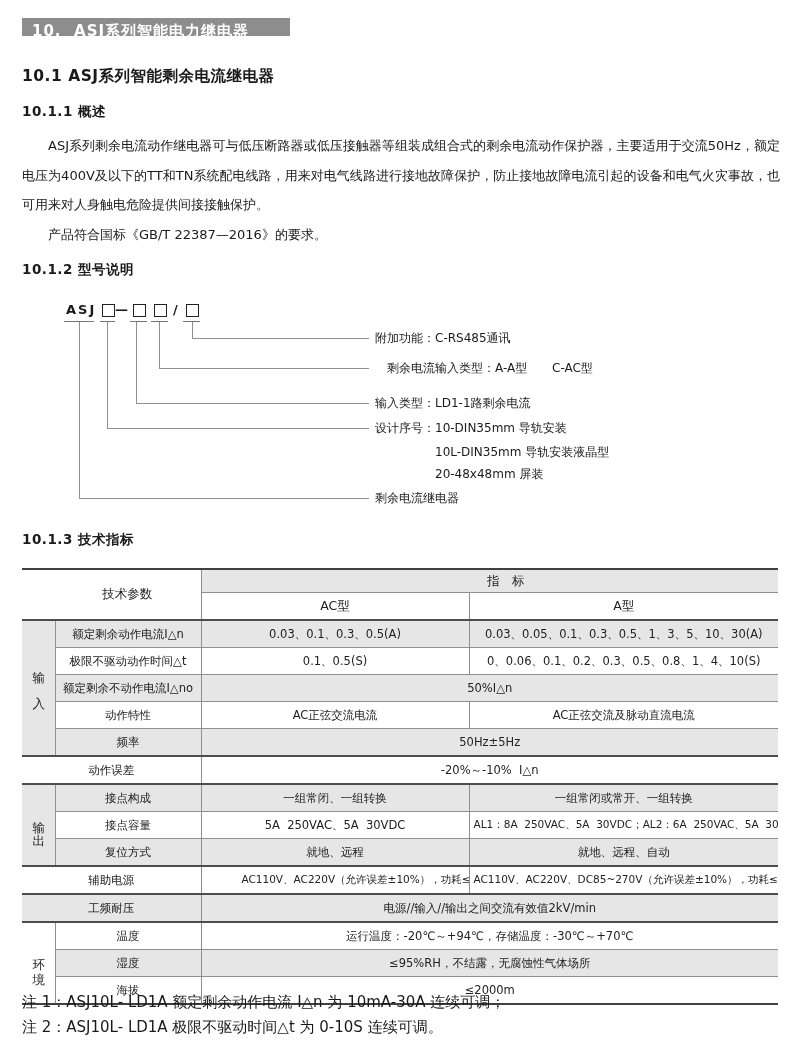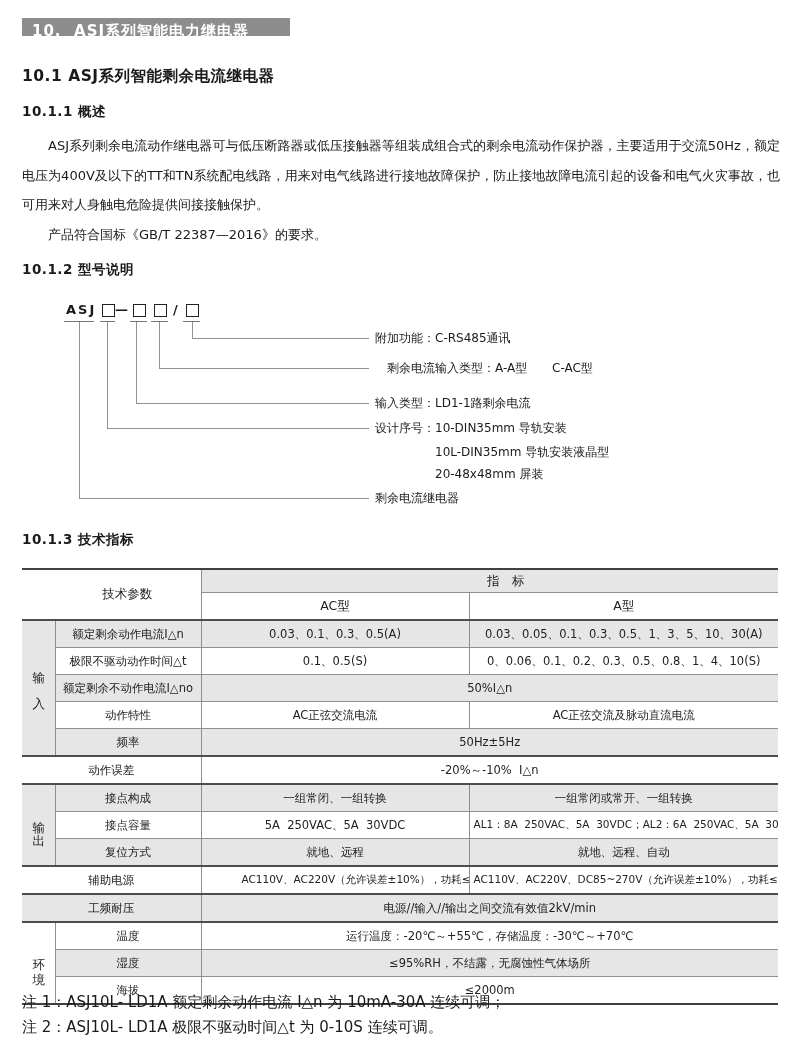--- a/index.html
+++ b/index.html
@@ -174,21 +174,21 @@
   </tr>
 
   <tr class="g secTop">
     <td colspan="2">工频耐压</td>
     <td colspan="2">电源//输入//输出之间交流有效值2kV/min</td>
   </tr>
 
   <tr class="secTop">
     <td class="group" rowspan="3"><span class="vtext vt-short">环境</span></td>
     <td>温度</td>
-    <td colspan="2">运行温度：-20℃～+55℃，存储温度：-30℃～+70℃</td>
+    <td colspan="2">运行温度：-20℃～+94℃，存储温度：-30℃～+70℃</td>
   </tr>
   <tr class="g">
     <td>湿度</td>
     <td colspan="2">≤95%RH，不结露，无腐蚀性气体场所</td>
   </tr>
   <tr>
     <td>海拔</td>
     <td colspan="2">≤2000m</td>
   </tr>
   </tbody>

